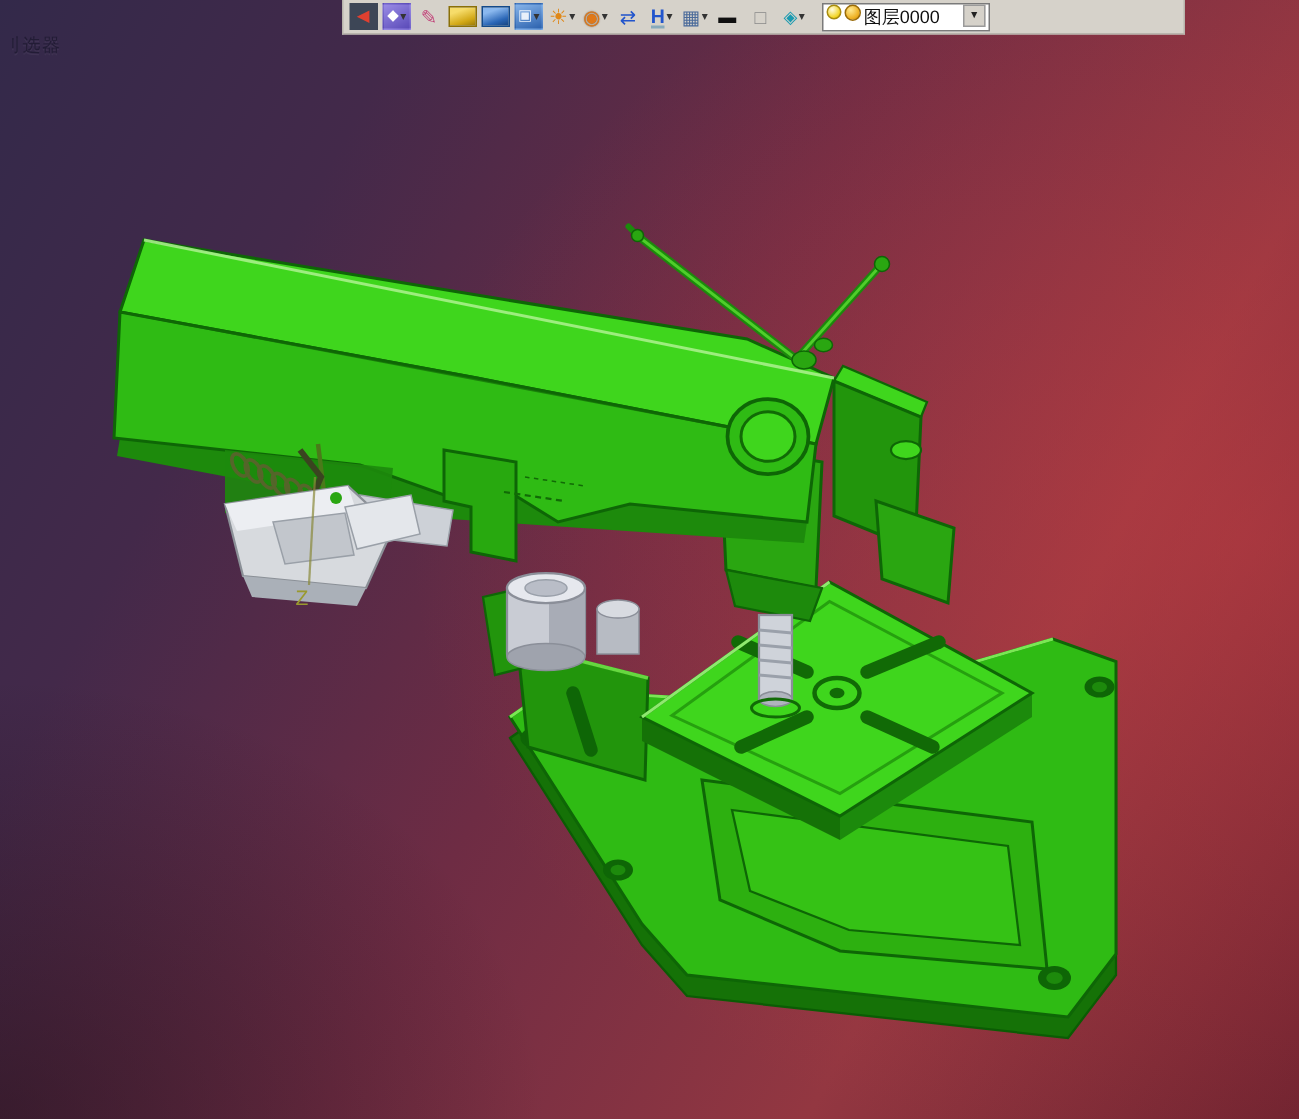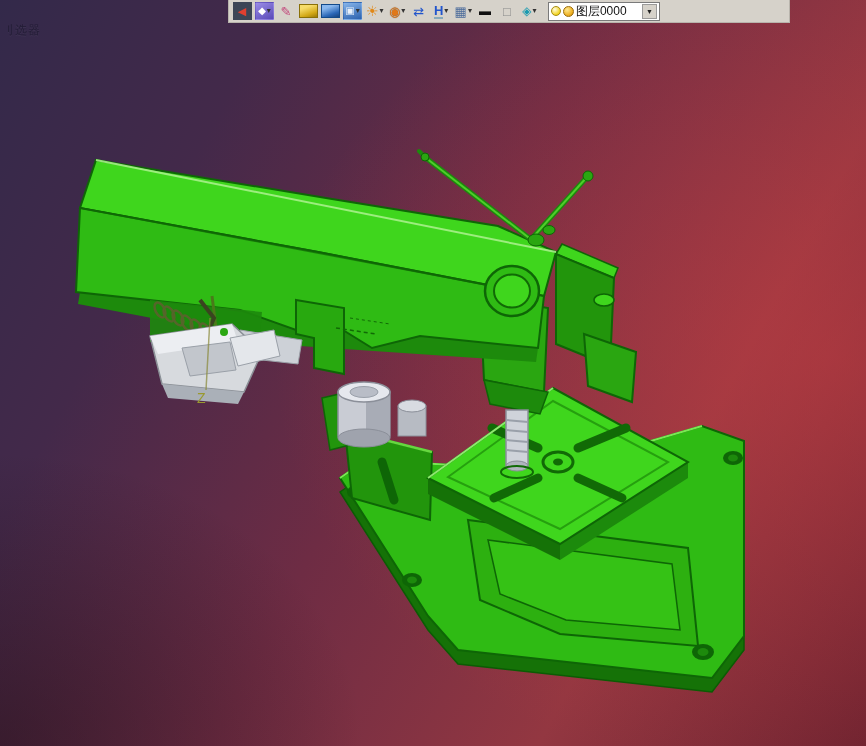--- a/index.html
+++ b/index.html
@@ -36,21 +36,21 @@
   .i-wheel   .glyph { color:#e08818; font-size:14px; }
   .i-mag     .glyph { color:#e07818; font-size:13px; text-shadow:0 0 1px #6a3c10; }
   .i-arrows  .glyph { color:#2255cc; font-size:13px; }
   .i-H       .glyph { color:#2255cc; font-weight:bold; font-size:13px; border-bottom:2px solid #8ab; }
   .i-mon     .glyph { color:#4a6a9a; font-size:13px; }
   .i-line    .glyph { color:#101010; font-size:12px; }
   .i-sq      .glyph { color:#8a8a8a; font-size:13px; }
   .i-gem     .glyph { color:#1a9ab0; font-size:12px; }
   
   .layer-combo {
-    margin-left:6px; display:flex; align-items:center; background:#ffffff;
+    margin-left:6px; display:flex; background:#ffffff;
     border:1px solid #7a7a7a; height:19px; width:112px; padding:0 2px; gap:2px;
   }
   .bulb {
     width:10px; height:10px; border-radius:50%;
     background:radial-gradient(circle at 35% 30%, #fffbe0, #f2d420 70%, #c8a80c);
     border:1px solid #a88c10; flex:0 0 auto;
   }
   .sphere {
     width:11px; height:11px; border-radius:50%;
     background:radial-gradient(circle at 35% 30%, #ffe990, #eeb022 65%, #b87808);

